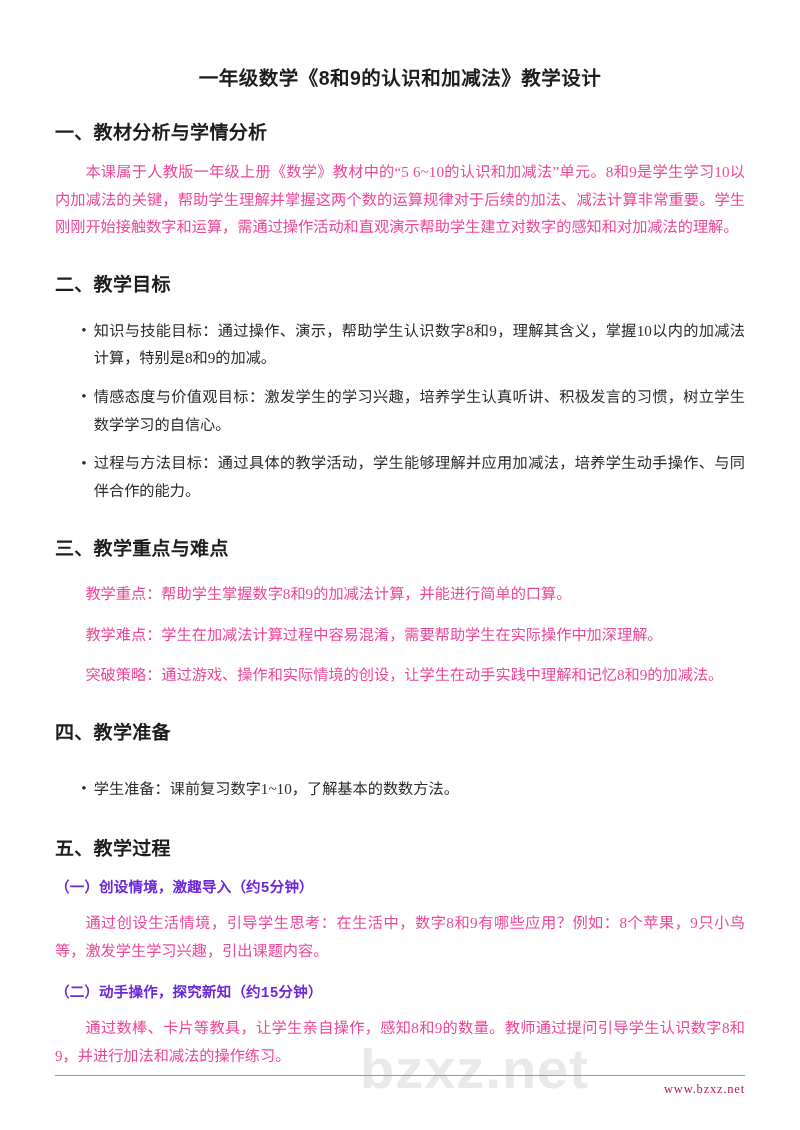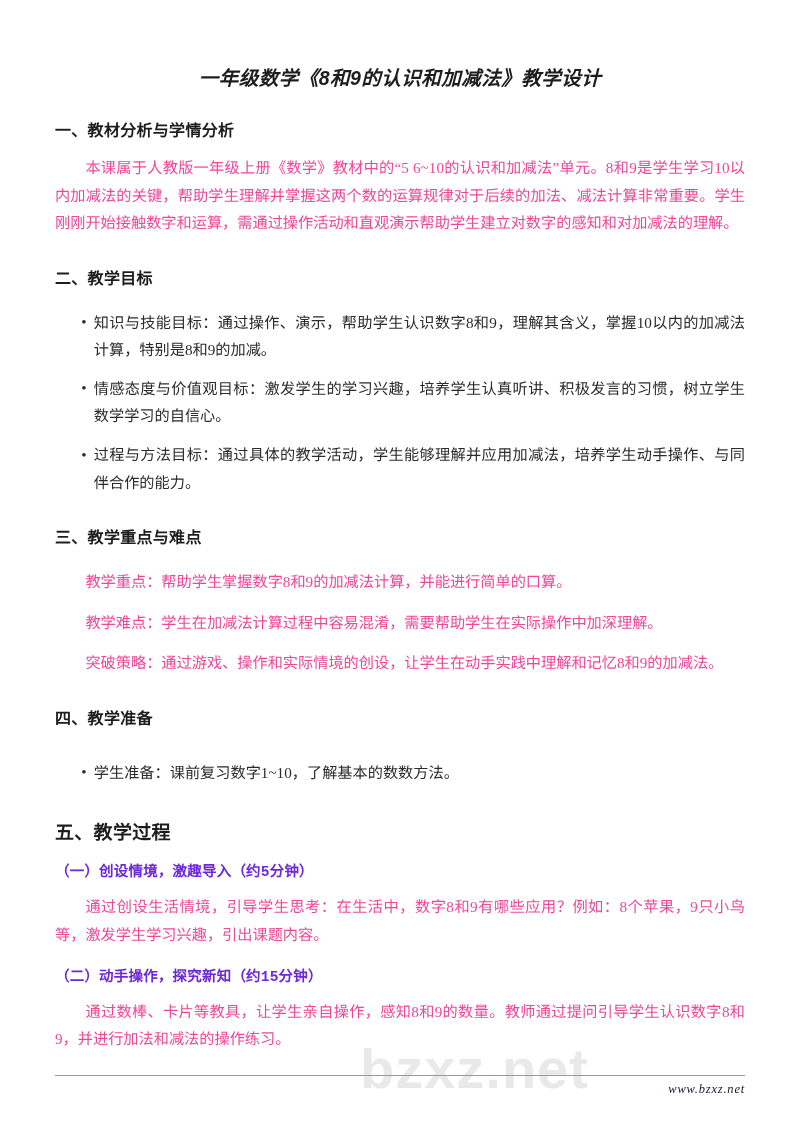--- a/index.html
+++ b/index.html
@@ -46,27 +46,26 @@
     text-align: center;
     font-family: "Liberation Sans", "DejaVu Sans", sans-serif;
     font-weight: bold;
     font-size: 19.5px;
     letter-spacing: 0.5px;
     color: #1d1d1d;
     margin: 0;
     padding-top: 66px;
     padding-bottom: 0;
     line-height: 1.3;
-    font-style: italic;
   }
 
   .h2 {
     font-family: "Liberation Sans", "DejaVu Sans", sans-serif;
     font-weight: bold;
-    font-size: 16px;
+    font-size: 19px;
     color: #1d1d1d;
     margin: 0;
     line-height: 1.35;
     letter-spacing: 0.3px;
   }
   .h2.big {
     font-size: 19px;
   }
 
   .h3 {
@@ -132,24 +131,23 @@
   }
   #footer-rule {
     border: 0;
     border-top: 1px solid #9a9a9a;
     margin: 0 0 6px 0;
     height: 0;
   }
   #footer-text {
     text-align: right;
     font-family: "Liberation Serif", "DejaVu Serif", serif;
-    font-style: italic;
     font-size: 12.5px;
     letter-spacing: 0.8px;
-    color: #0f172a;
+    color: #be185d;
   }
 </style>
 </head>
 <body>
 
 <div id="page">
 
   <div id="watermark">bzxz.net</div>
 
   <div id="content">

